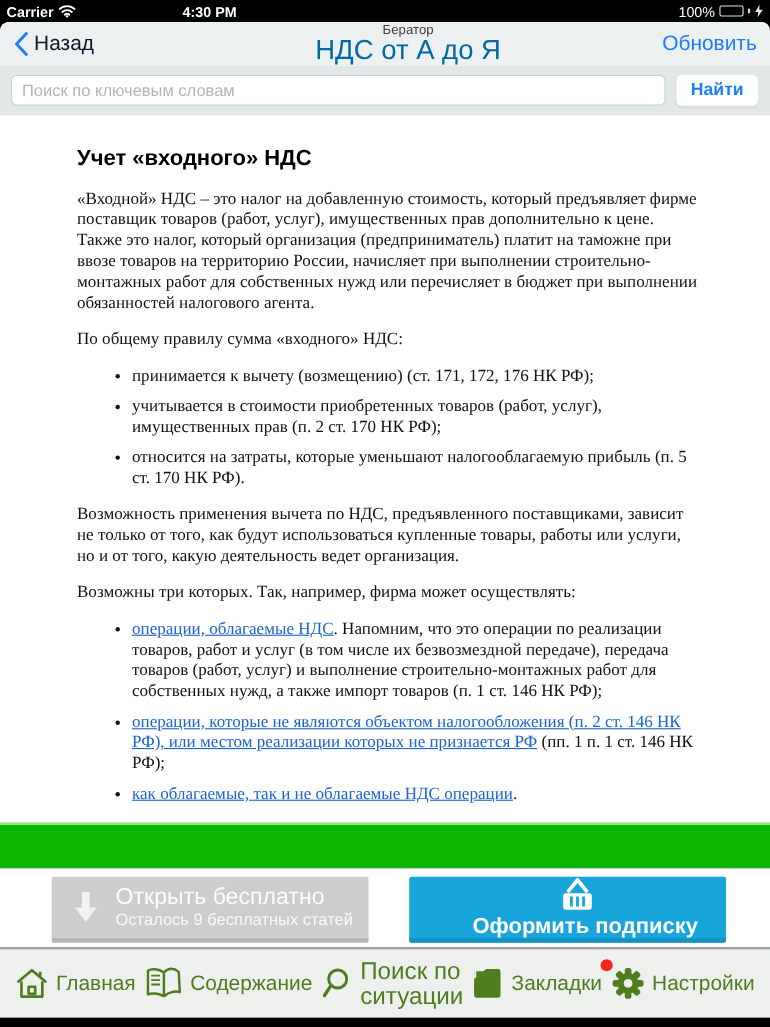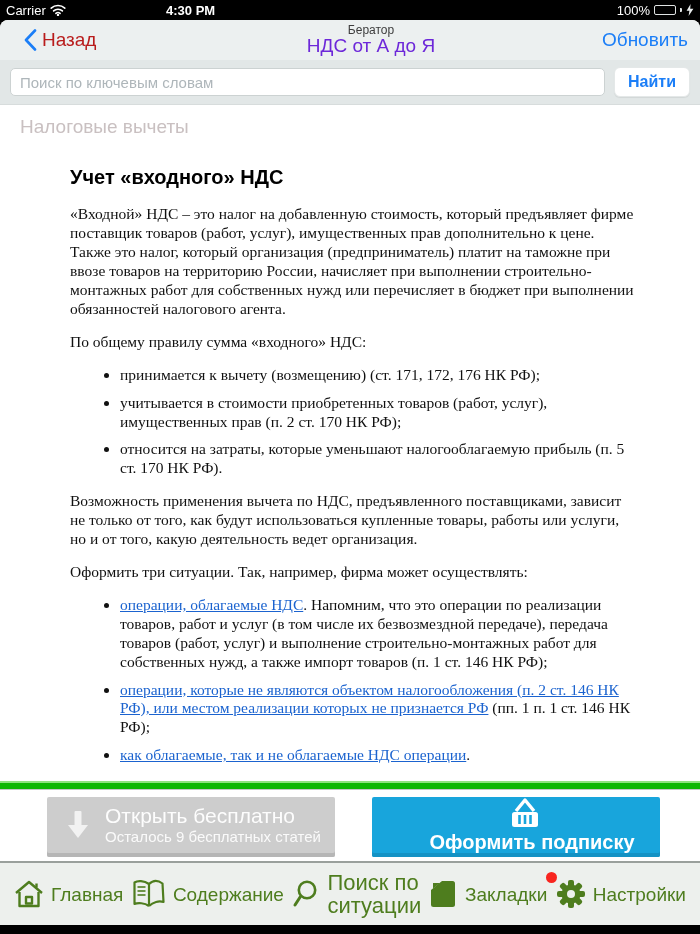--- a/index.html
+++ b/index.html
@@ -1,35 +1,35 @@
 <!DOCTYPE html>
 <html><head>
 <meta charset="utf-8">
 <style>
   * { margin:0; padding:0; box-sizing:border-box; }
   html,body { width:700px; height:934px; background:#000; font-family:"Liberation Sans", sans-serif; -webkit-font-smoothing:antialiased; }
   body { position:relative; overflow:hidden; }
 
   
   .status-bar { height:20px; background:#000; color:#fff; display:flex; align-items:center; font-size:13px; padding:0 6px; }
-  .sb-left { display:flex; align-items:center; gap:4px; width:160px; }
+  .sb-left { display:flex; align-items:center; gap:4px; width:160px;font-weight:bold; }
   .sb-center { flex:1; text-align:left; font-weight:bold; }
   .sb-right { width:160px; display:flex; align-items:center; justify-content:flex-end; gap:4px; }
   .battery-body { width:22px; height:10px; border:1px solid #dfe3e3; border-radius:2px; padding:1px; position:relative; }
   .battery-fill { width:100%; height:100%; background:#37cf4a; border-radius:1px; }
   .battery-tip { width:2px; height:4px; background:#dfe3e3; border-radius:0 1px 1px 0; }
 
   
   .app { position:absolute; top:20px; left:0; width:700px; height:905px; background:#fff; border-radius:8px 8px 0 0; overflow:hidden; display:flex; flex-direction:column; }
 
   .nav-bar { height:40px; background:#ecf0f0; display:flex; align-items:center; position:relative; flex:0 0 auto; }
-  .nav-back { display:flex; align-items:center; gap:5px; color:#b91c1c; font-size:19px; padding-left:24px; cursor:pointer; z-index:2; }
+  .nav-back { display:flex; align-items:center; gap:5px; color:#0f172a; font-size:19px; padding-left:13px; cursor:pointer; z-index:2; }
   .nav-center { position:absolute; left:0; right:0; top:0; bottom:0; display:flex; flex-direction:column; align-items:center; justify-content:center; line-height:1.05;padding-left:42px; }
   .nav-subtitle { font-size:12px; color:#3d3d3d; }
-  .nav-title { font-size:19px; color:#6d28d9; font-weight:500; }
+  .nav-title { font-size:25px; color:#0369a1; font-weight:500; }
   .nav-refresh { margin-left:auto; color:#1b7ef7; font-size:19px; padding-right:12px; cursor:pointer; z-index:2; }
 
   .search-row { height:45px; background:#e2e7e7; display:flex; align-items:center; padding:0 10px; gap:9px; flex:0 0 auto; border-bottom:1px solid #d7dcdc; }
   .search-input { flex:1; height:28px; background:#fff; border:1px solid #ccd2d2; border-radius:5px; font-size:15px; padding:0 9px; color:#4d7c0f; font-family:"Liberation Sans", sans-serif; }
   .search-input::placeholder { color:#aeb6ba; }
   .search-btn { background:#fff; border:1px solid #e4e8e8; border-radius:6px; color:#1b7ef7; font-size:16px; font-weight:700; padding:5px 13px; box-shadow:0 1px 1px rgba(0,0,0,.07); cursor:pointer; font-family:"Liberation Sans", sans-serif; }
 
   .content { flex:1 1 auto; overflow:hidden; background:#fff; }
   .breadcrumb { margin:11px 0 0 20px; font-size:19px; color:#c9c0c1; }
 
@@ -104,33 +104,32 @@
     </div>
     <div class="nav-refresh">Обновить</div>
   </div>
 
   <div class="search-row">
     <input class="search-input" type="text" placeholder="Поиск по ключевым словам" style="">
     <button class="search-btn">Найти</button>
   </div>
 
   <div class="content">
-    <div class="breadcrumb">Налоговые вычеты</div>
 
     <div class="article">
       <h1>Учет «входного» НДС</h1>
       <p>«Входной» НДС – это налог на добавленную стоимость, который предъявляет фирме поставщик товаров (работ, услуг), имущественных прав дополнительно к цене. Также это налог, который организация (предприниматель) платит на таможне при ввозе товаров на территорию России, начисляет при выполнении строительно-монтажных работ для собственных нужд или перечисляет в бюджет при выполнении обязанностей налогового агента.</p>
       <p>По общему правилу сумма «входного» НДС:</p>
       <ul>
         <li>принимается к вычету (возмещению) (ст. 171, 172, 176 НК РФ);</li>
         <li>учитывается в стоимости приобретенных товаров (работ, услуг), имущественных прав (п. 2 ст. 170 НК РФ);</li>
         <li>относится на затраты, которые уменьшают налогооблагаемую прибыль (п. 5 ст. 170 НК РФ).</li>
       </ul>
       <p>Возможность применения вычета по НДС, предъявленного поставщиками, зависит не только от того, как будут использоваться купленные товары, работы или услуги, но и от того, какую деятельность ведет организация.</p>
-      <p>Оформить три ситуации. Так, например, фирма может осуществлять:</p>
+      <p>Возможны три которых. Так, например, фирма может осуществлять:</p>
       <ul>
         <li><span class="link">операции, облагаемые НДС</span><span>. Напомним, что это операции по реализации товаров, работ и услуг (в том числе их безвозмездной передаче), передача товаров (работ, услуг) и выполнение строительно-монтажных работ для собственных нужд, а также импорт товаров (п. 1 ст. 146 НК РФ);</span></li>
         <li><span class="link">операции, которые не являются объектом налогообложения (п. 2 ст. 146 НК РФ), или местом реализации которых не признается РФ</span><span> (пп. 1 п. 1 ст. 146 НК РФ);</span></li>
         <li><span class="link">как облагаемые, так и не облагаемые НДС операции</span><span>.</span></li>
       </ul>
     </div>
 
     <div class="banner">
       
       

